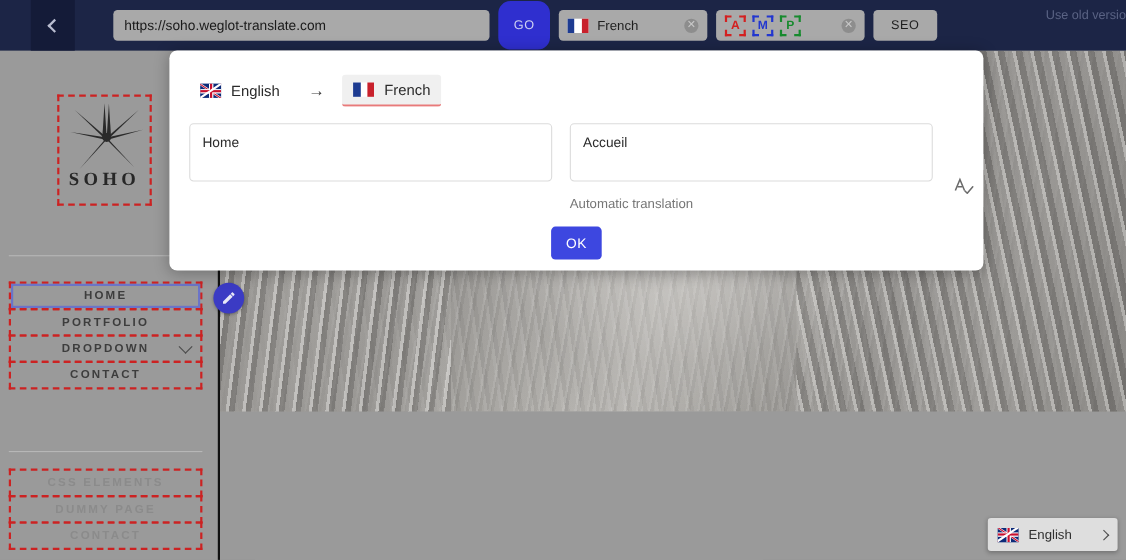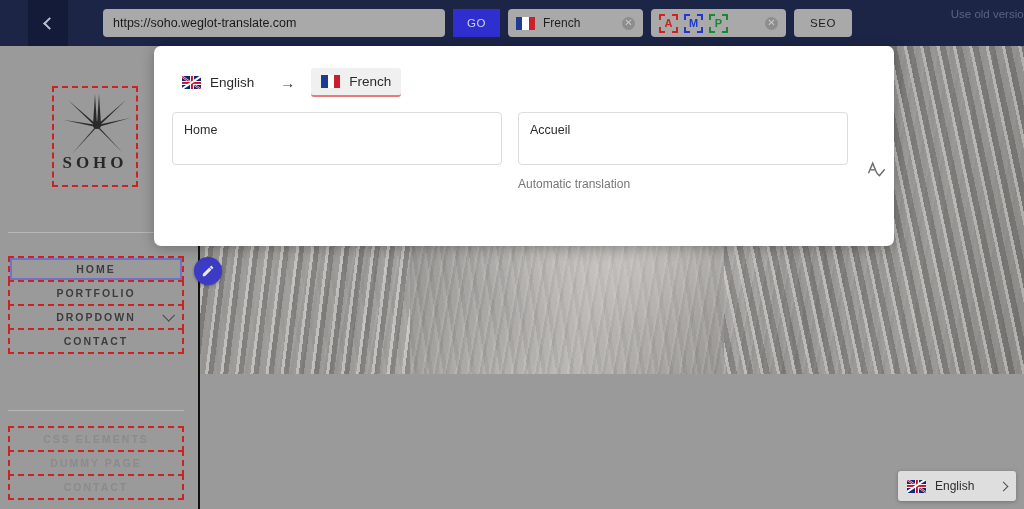--- a/index.html
+++ b/index.html
@@ -158,22 +158,22 @@
   }
   .tb-row { display: flex; align-items: center; gap: 8px; padding-left: 35px; }
 
   .url-input {
     width: 342px; height: 28px;
     background: #a9a9a9; border: none; border-radius: 4px;
     padding: 0 10px; font-size: 12.5px; color: #1a1a1a;
     font-family: "Liberation Sans", sans-serif;
   }
   .go-btn {
-    width: 47px; height: 28px; background: #2f2fcf; color: #cfd2f2;
-    border: none; border-radius: 0; font-size: 11.5px; letter-spacing: .5px;
+    width: 47px; height: 44px; background: #2f2fcf; color: #cfd2f2;
+    border: none; border-radius: 11px; font-size: 11.5px; letter-spacing: .5px;
     cursor: pointer; font-family: "Liberation Sans", sans-serif;
   }
   .pill {
     height: 28px; background: #a9a9a9; border-radius: 4px;
     display: flex; align-items: center; padding: 0 8px; gap: 8px;
     cursor: pointer;
   }
   .pill .ptext { font-size: 12px; color: #1e1e1e; }
   .pill .clear {
     width: 13px; height: 13px; border-radius: 50%; background: #8d8d8d;
@@ -423,15 +423,18 @@
         <textarea class="ta" placeholder="Translation" style="">Accueil</textarea>
         <div class="hint">Automatic translation</div>
       </div>
       <svg class="proof-icon" viewBox="0 0 24 24">
         <path d="M3 17 L8 5 L13 17" fill="none" stroke="#6b6b6b" stroke-width="1.7"></path>
         <path d="M5.3 13 H10.7" fill="none" stroke="#6b6b6b" stroke-width="1.7"></path>
         <path d="M13.5 17.5 L16 20 L22 13" fill="none" stroke="#6b6b6b" stroke-width="1.7" stroke-linecap="round" stroke-linejoin="round"></path>
       </svg>
     </div>
 
+    <div class="modal-foot">
+      <button class="ok-btn">OK</button>
+    </div>
   </div>
 
 </div>
 
 </body></html>

